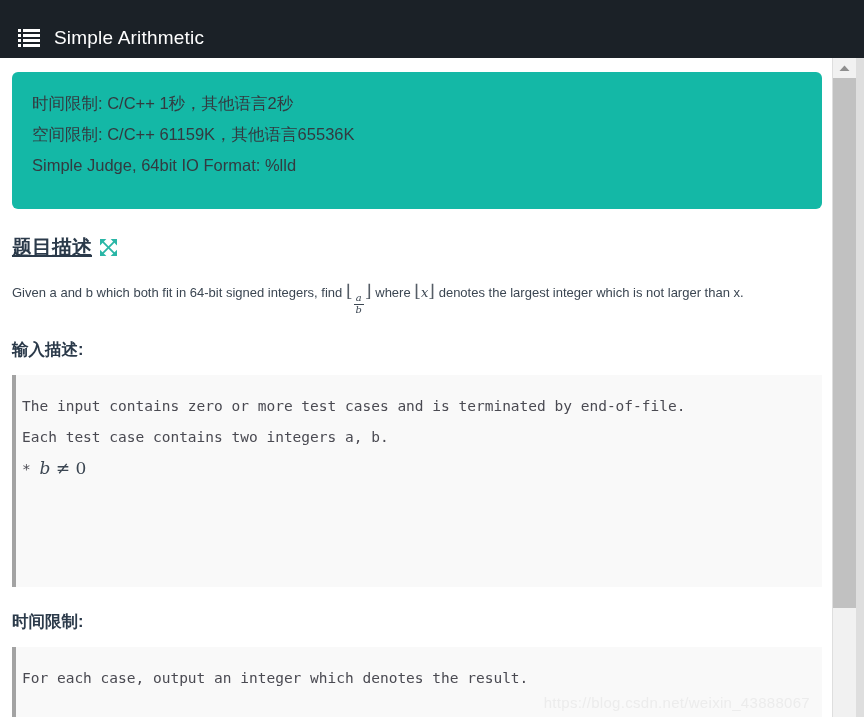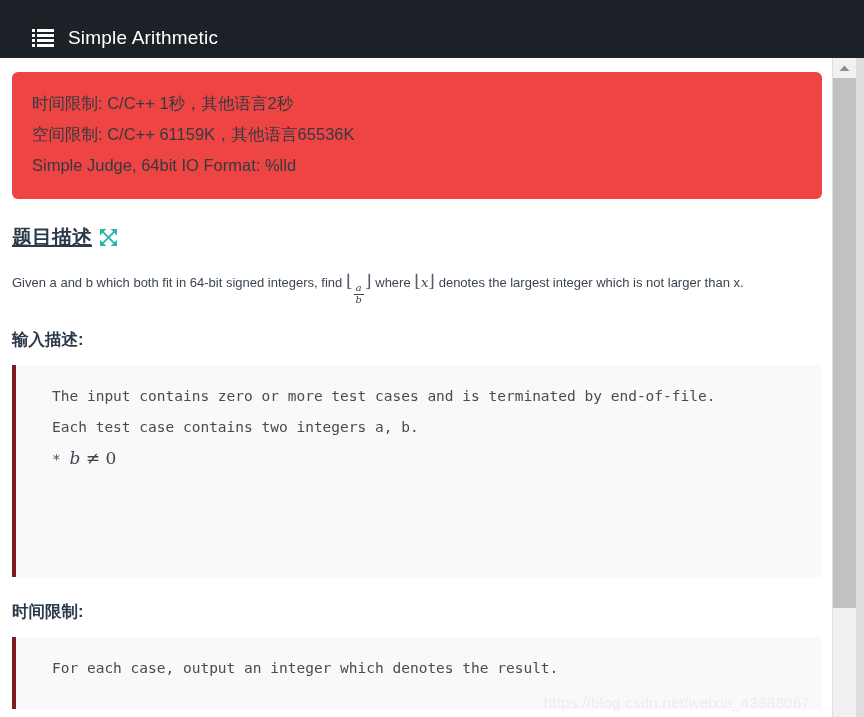--- a/index.html
+++ b/index.html
@@ -10,21 +10,21 @@
     background: #ffffff;
     font-family: "Liberation Sans", sans-serif;
   }
 
   
   #topbar {
     position: absolute; left: 0; top: 0;
     width: 864px; height: 76px;
     background: #1b2127;
     display: flex; align-items: center;
-    padding-left: 32px;
+    padding-left: 18px;
   }
   #list-icon {
     width: 22px; height: 18px;
     display: block;
     margin-right: 14px;
     flex: none;
   }
   #topbar-title {
     color: #ffffff;
     font-size: 19px;
@@ -41,23 +41,23 @@
     overflow: hidden;
   }
   #content {
     position: absolute; left: 0; top: 0;
     width: 832px;
     padding: 14px 10px 0 12px;
   }
 
   
   #limits {
-    background: #ef4444;
+    background: #14b8a6;
     border-radius: 6px;
-    padding: 16px 20px 18px 20px;
+    padding: 16px 20px 28px 20px;
     width: 810px;
     margin: 0 0 5px 0;
   }
   .limit-line {
     color: #333a40;
     font-size: 16.5px;
     line-height: 31px;
     white-space: nowrap;
   }
 
@@ -119,23 +119,23 @@
     font-size: .66em;
     vertical-align: super;
     font-style: normal;
     line-height: 0;
   }
 
   
   .codeblock {
     margin: 16px 0 0 0;
     background: #f9f9f9;
-    border-left: 4px solid #7f1d1d;
+    border-left: 4px solid #a3a3a3;
     width: 810px;
-    padding: 16px 18px 16px 36px;
+    padding: 16px 18px 16px 6px;
   }
   .codeline {
     font-family: "DejaVu Sans Mono", "Liberation Mono", monospace;
     font-size: 14.5px;
     line-height: 31px;
     color: #4a4a52;
     white-space: pre-wrap;
   }
   .codeline .math, .codeline .mathr { font-size: 17px; }
   #input-block { height: 212px; }

